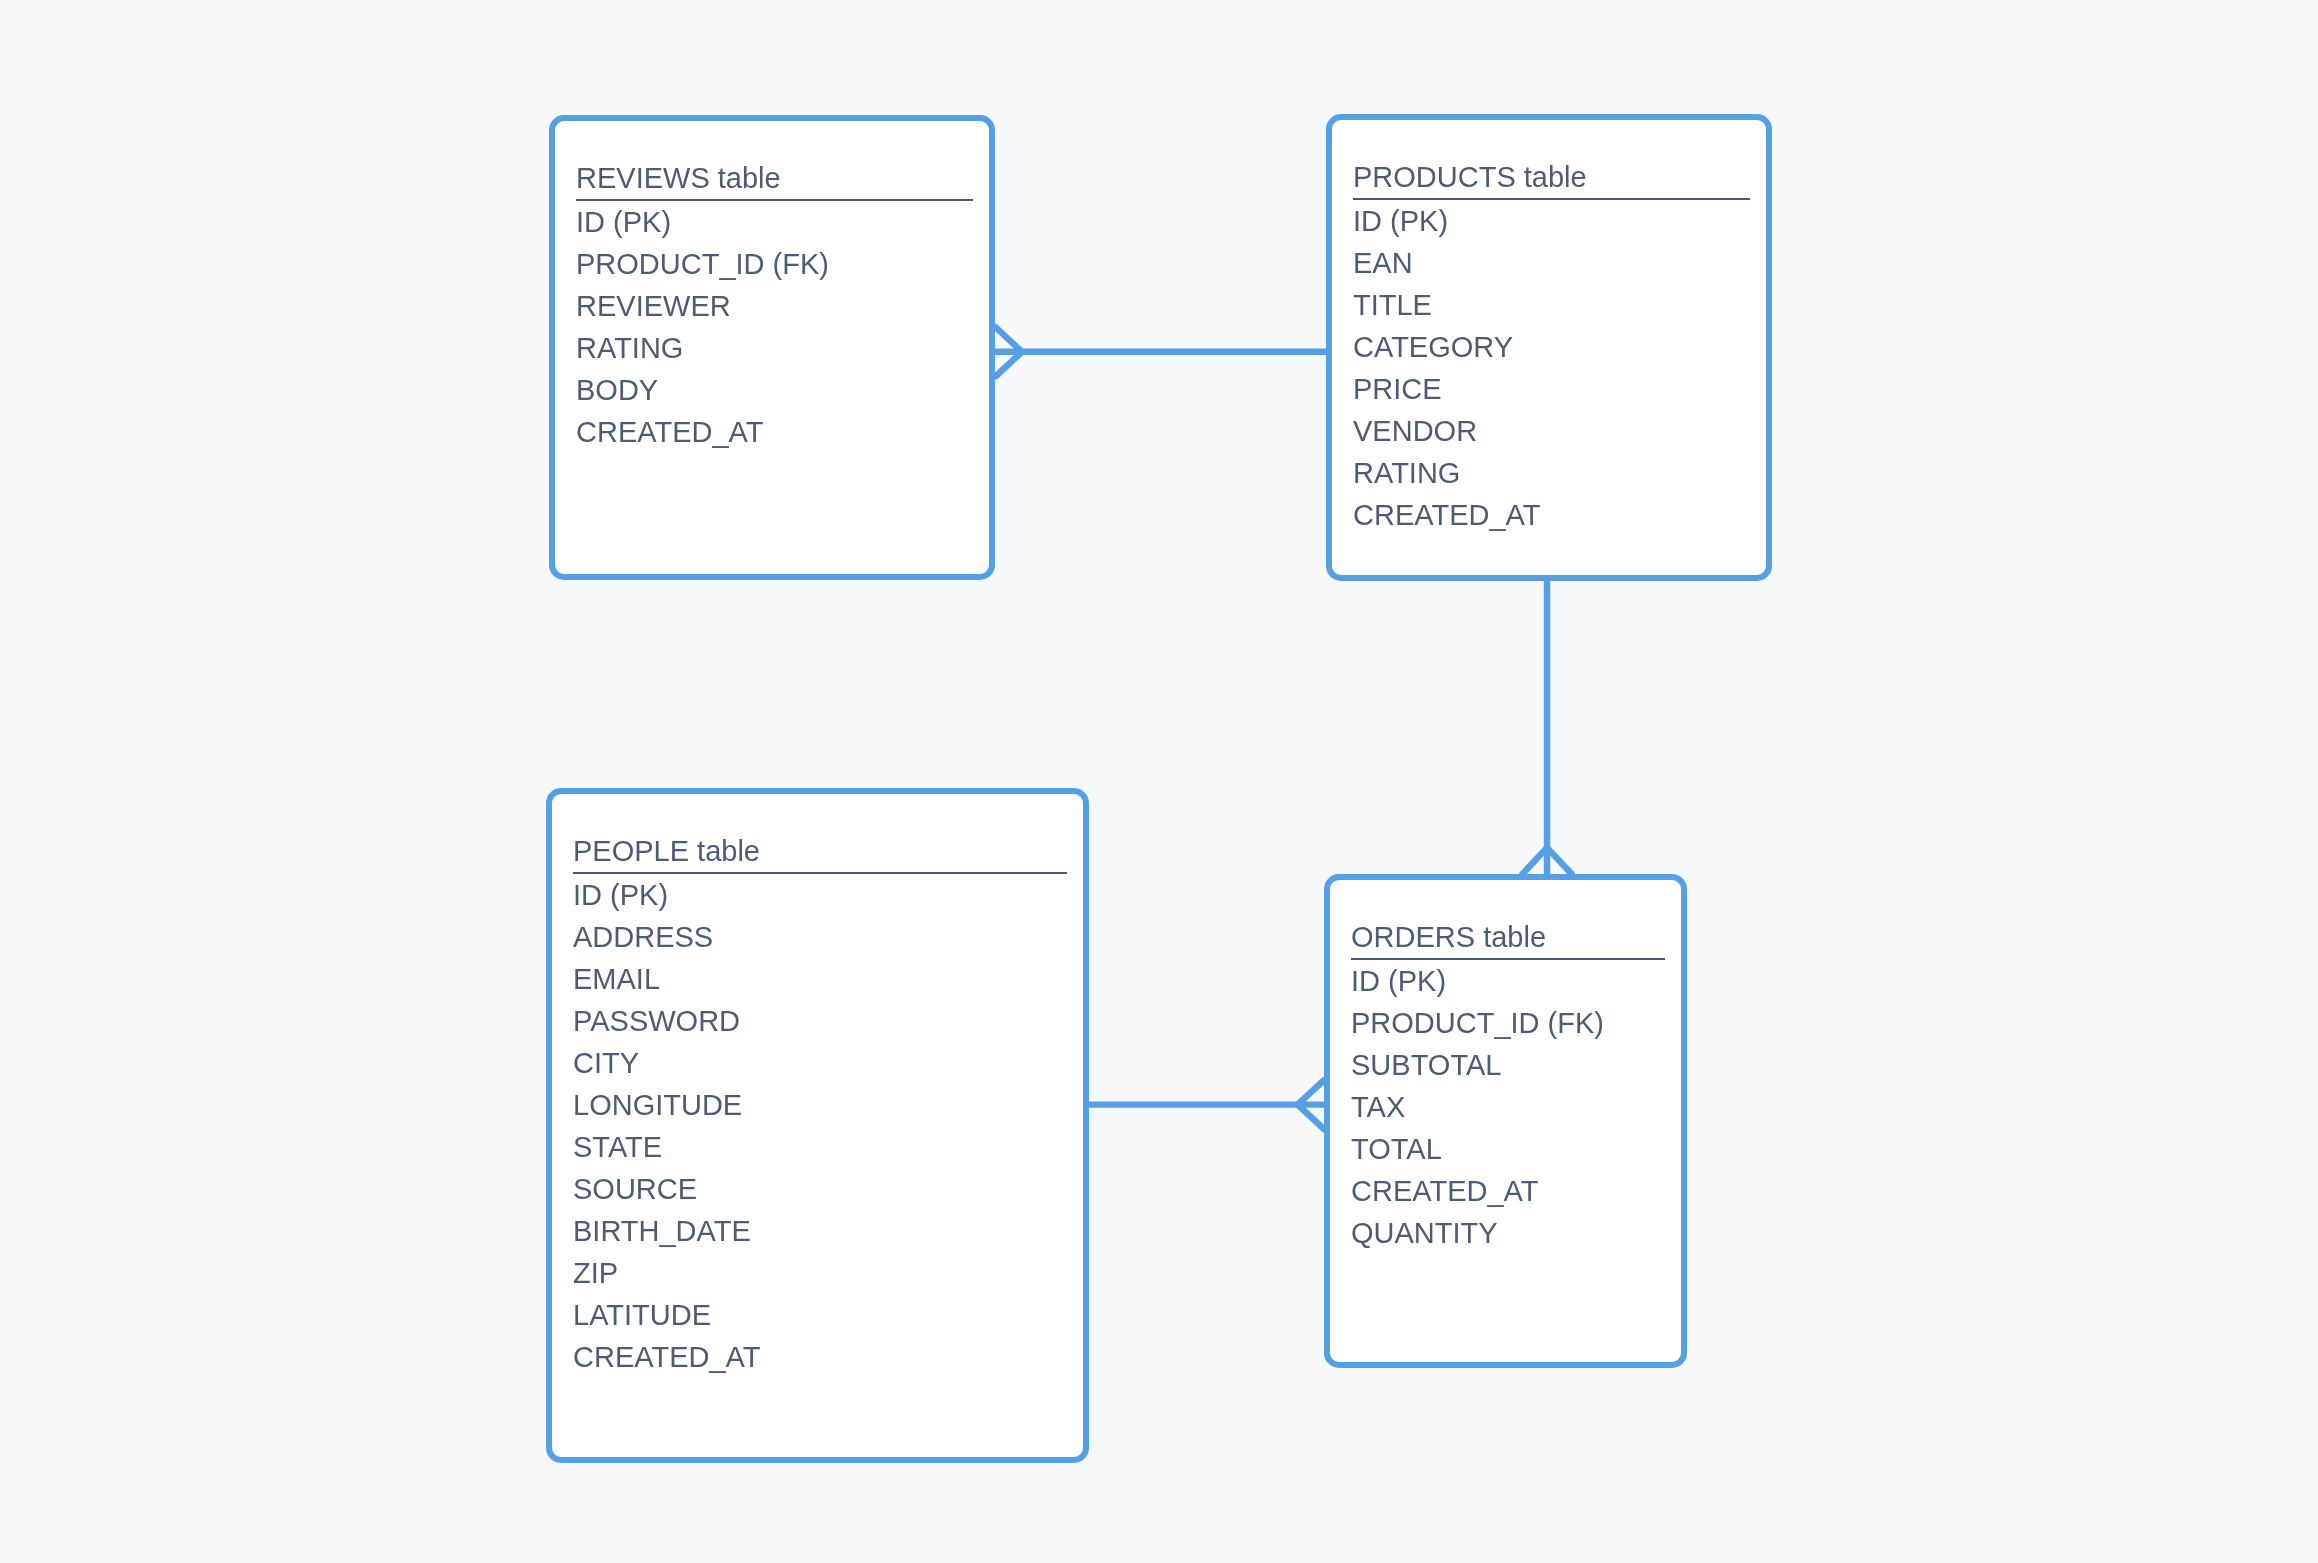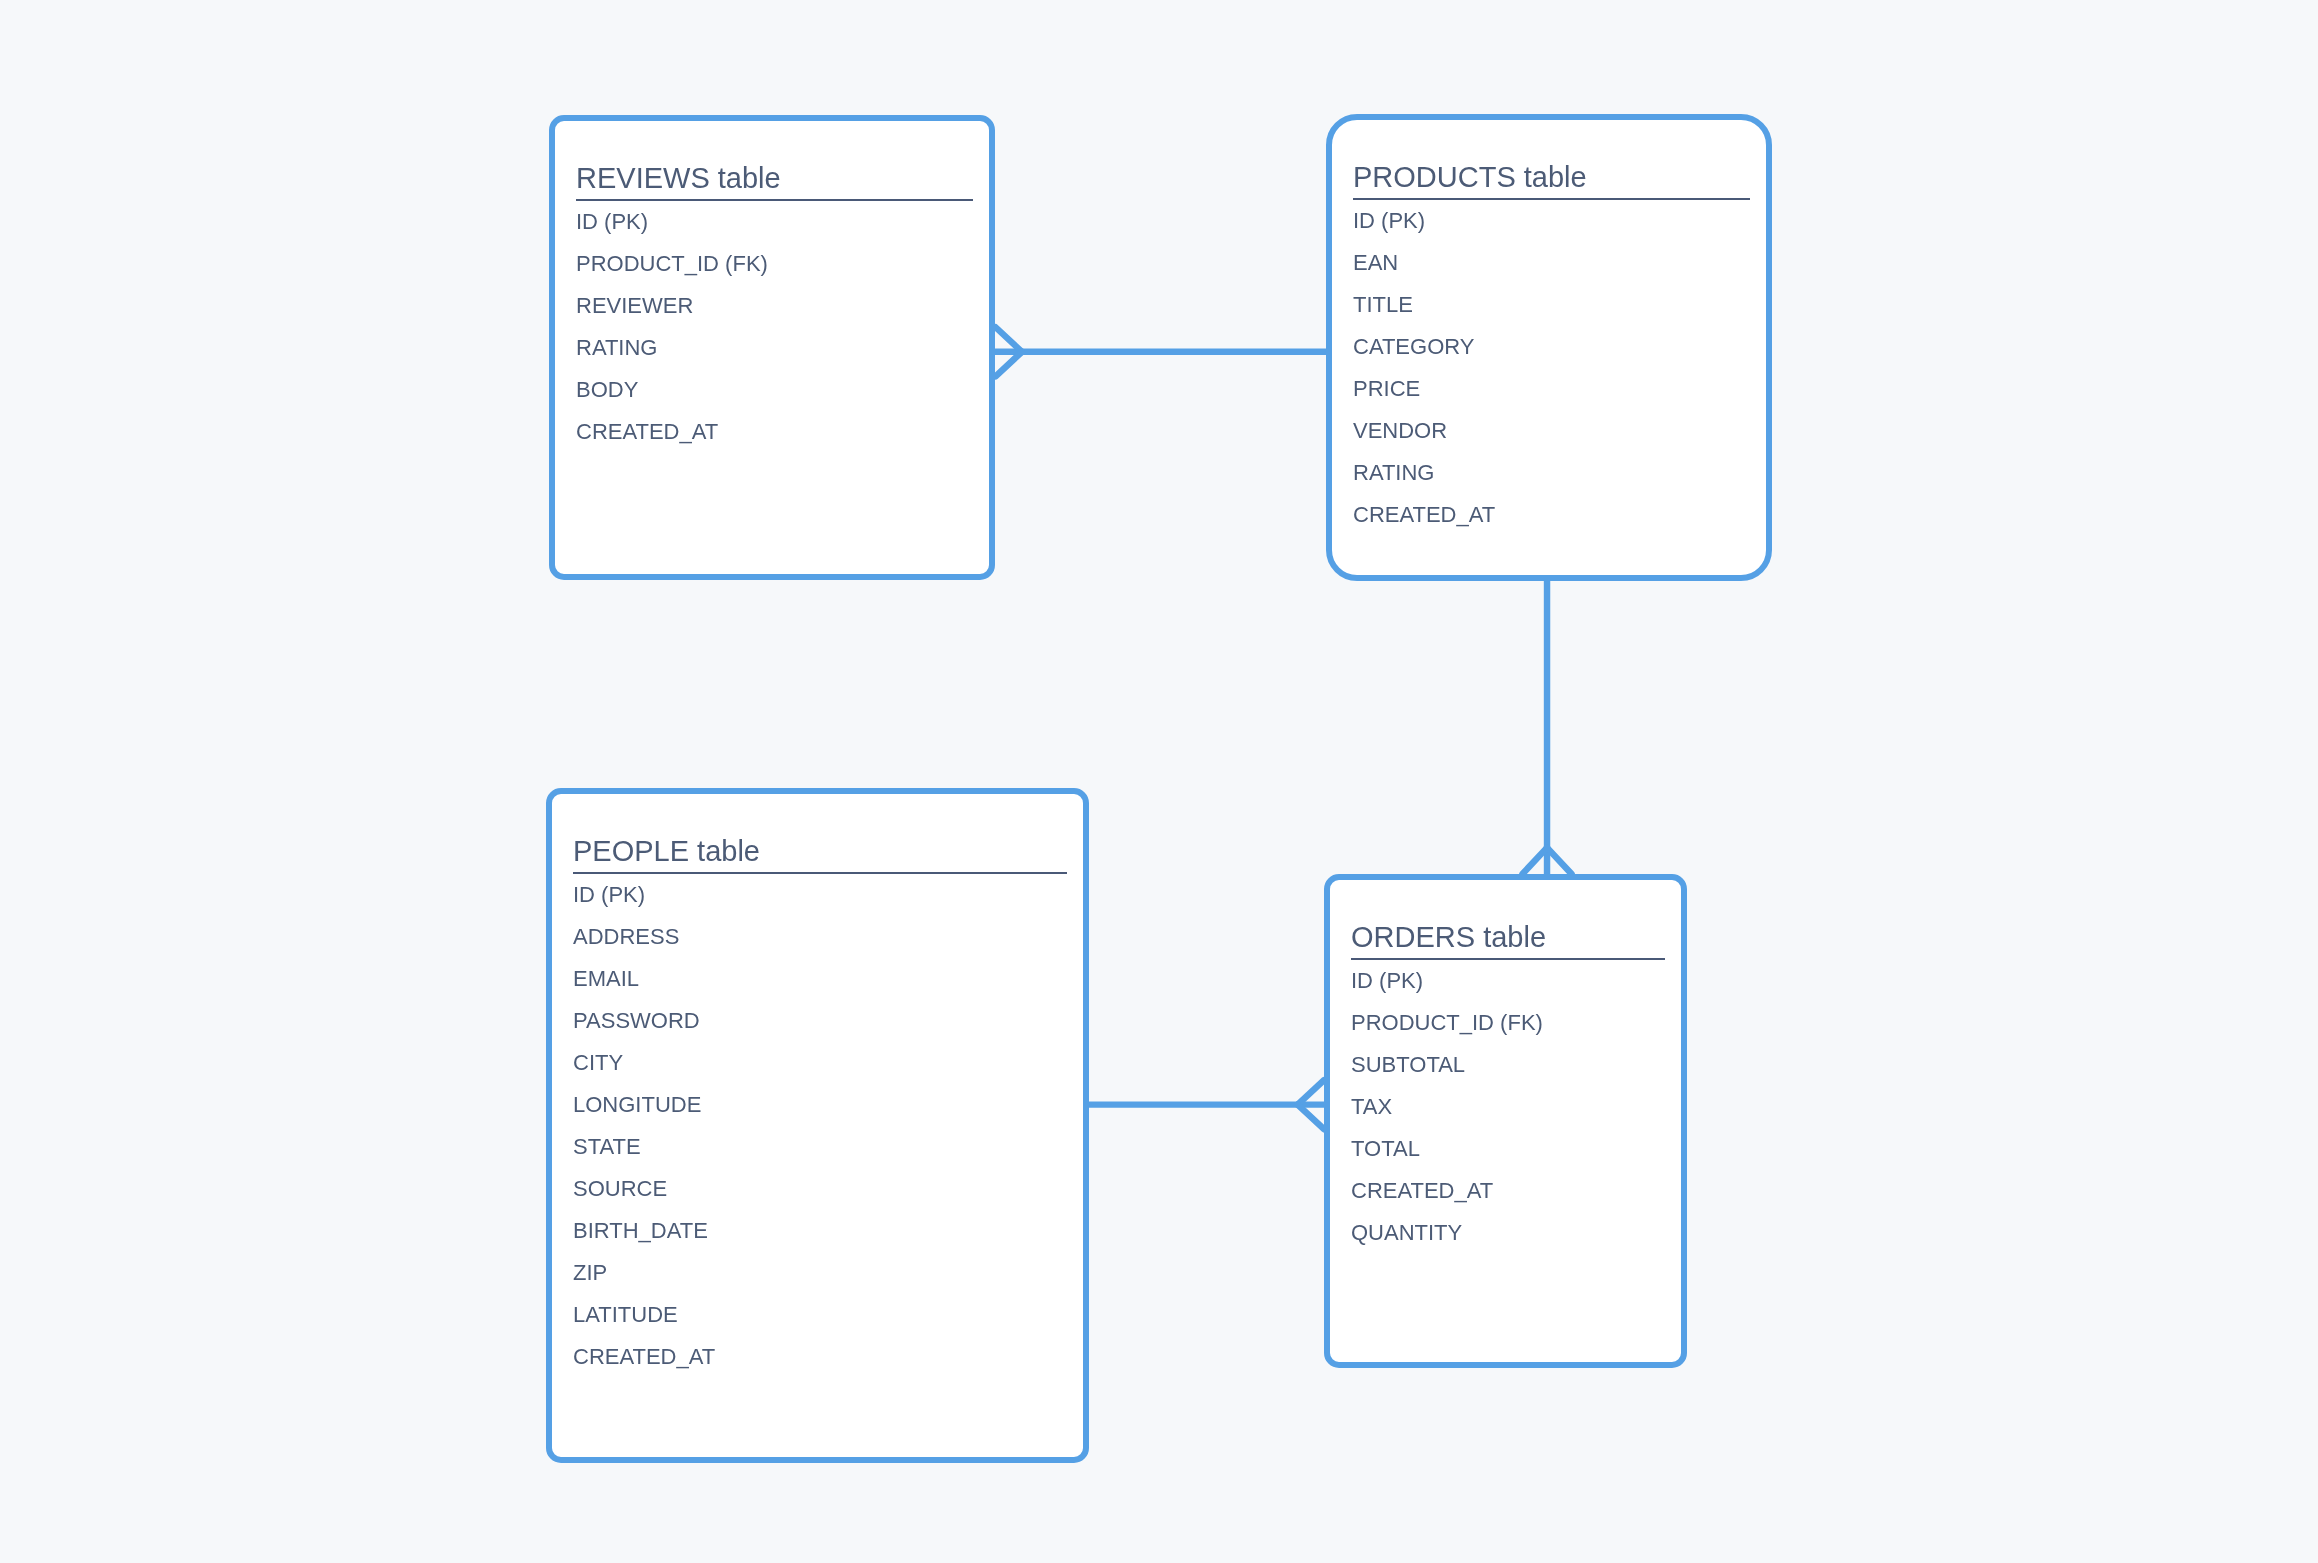--- a/index.html
+++ b/index.html
@@ -31,26 +31,26 @@
     line-height: 42px;
     white-space: nowrap;
     color: #4C5B76;
   }
   .title-underline {
     height: 0;
     border-top: 2.3px solid #4A5977;
     margin: 0;
   }
   .fields {
-    font-size: 22px;
+    font-size: 29px;
     line-height: 42px;
   }
   .field-row { white-space: nowrap; }
   .entity-reviews  { left: 549px;  top: 115px;  width: 446px; height: 465px; }
-  .entity-products { left: 1326px; top: 114px;  width: 446px; height: 467px; border-radius: 31px; }
+  .entity-products { left: 1326px; top: 114px;  width: 446px; height: 467px; }
   .entity-people   { left: 546px;  top: 788px; width: 543px; height: 675px; }
   .entity-orders   { left: 1324px; top: 874px; width: 363px; height: 494px; }
 </style>
 </head>
 <body>
 
 <div class="canvas">
 
   <svg class="connector-layer" viewBox="0 0 3960 2670" xmlns="http://www.w3.org/2000/svg">
     <g stroke="#55A0E5" stroke-width="11" fill="none" stroke-linecap="round">

